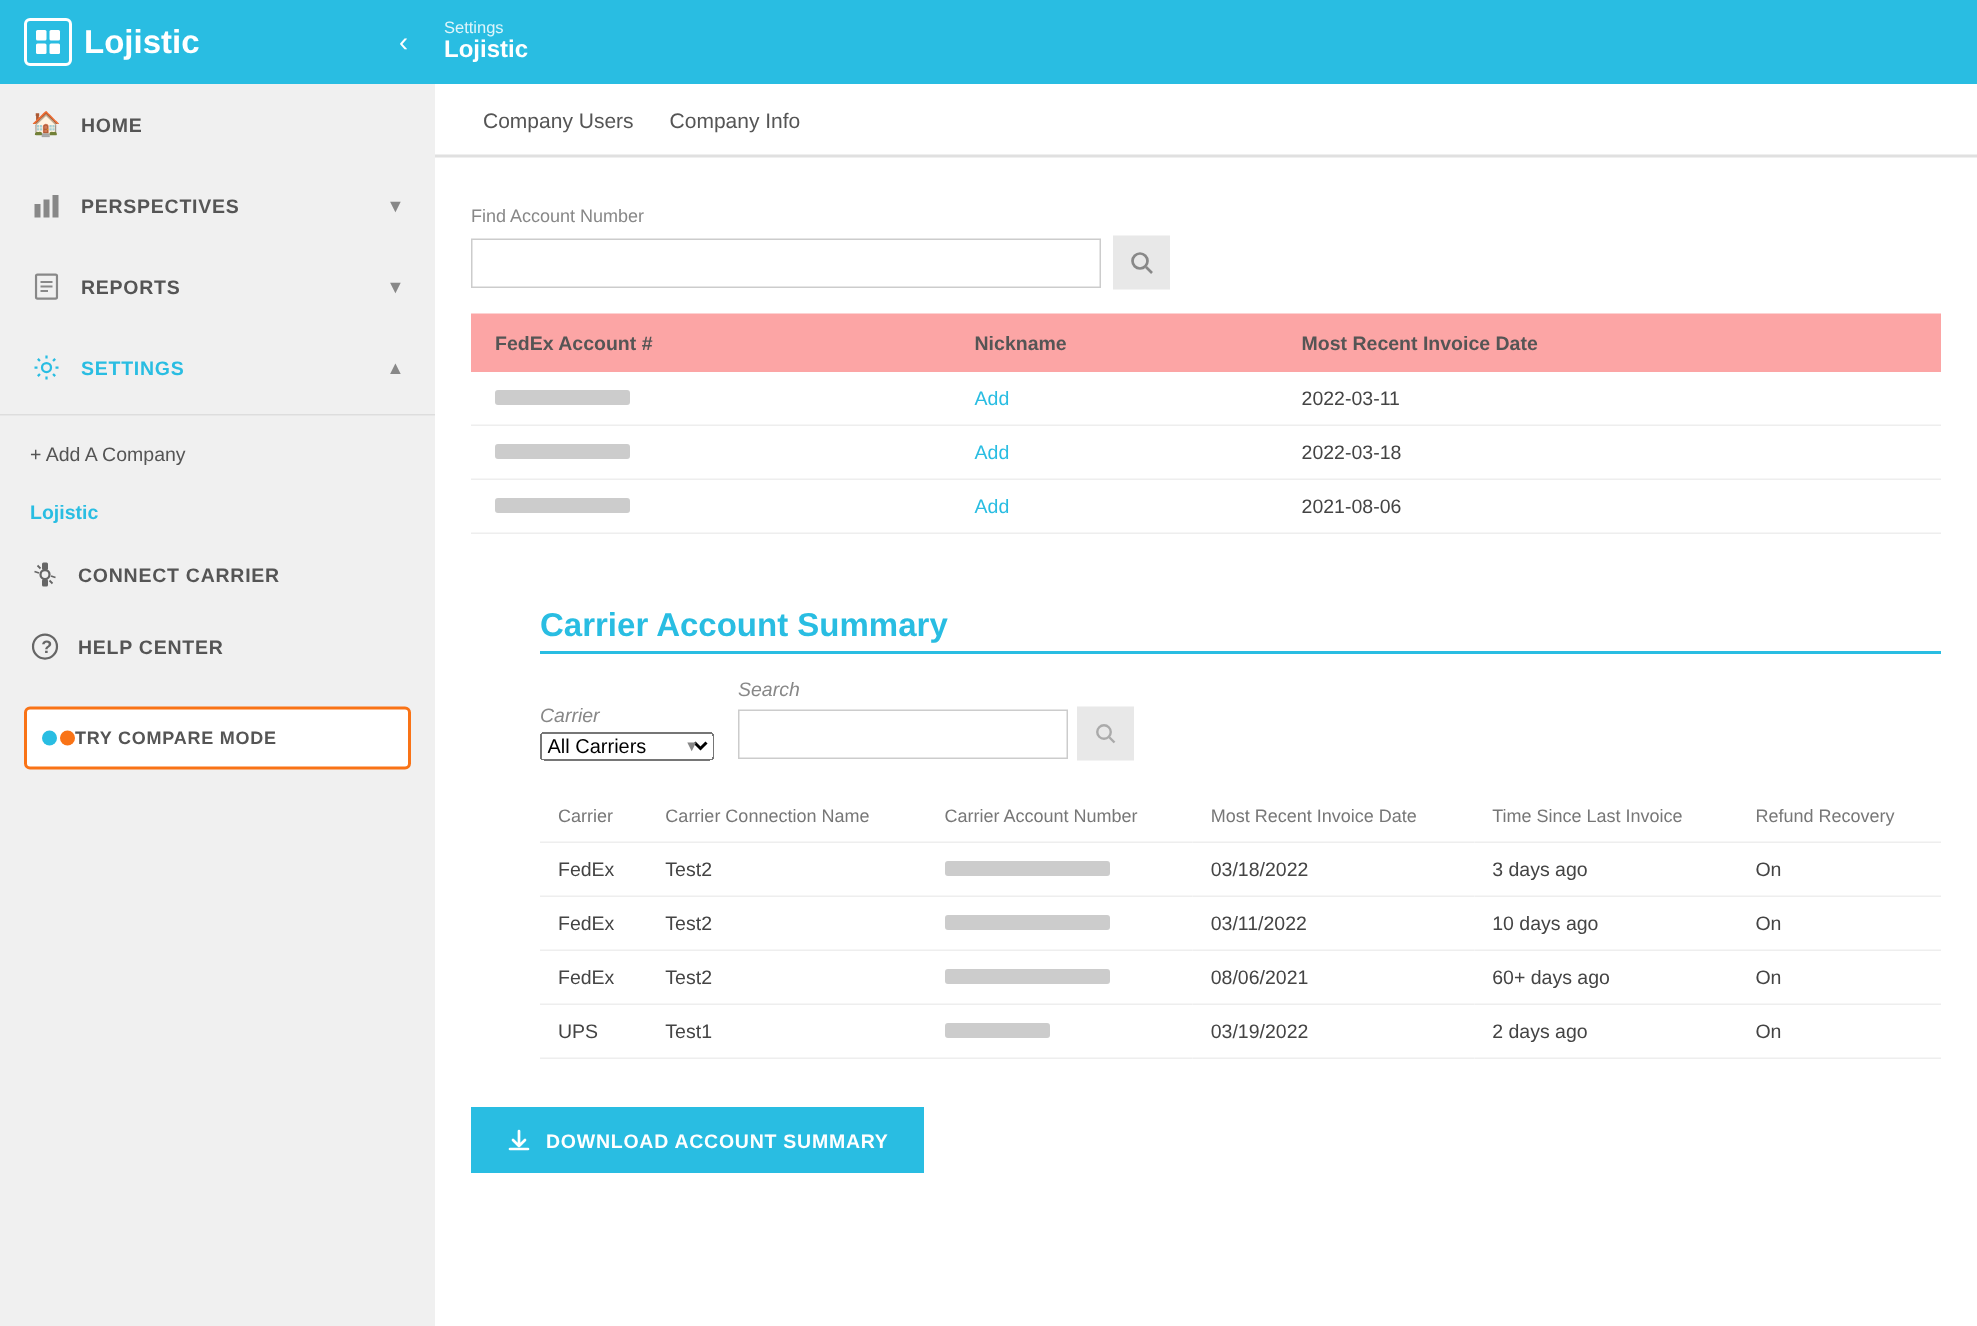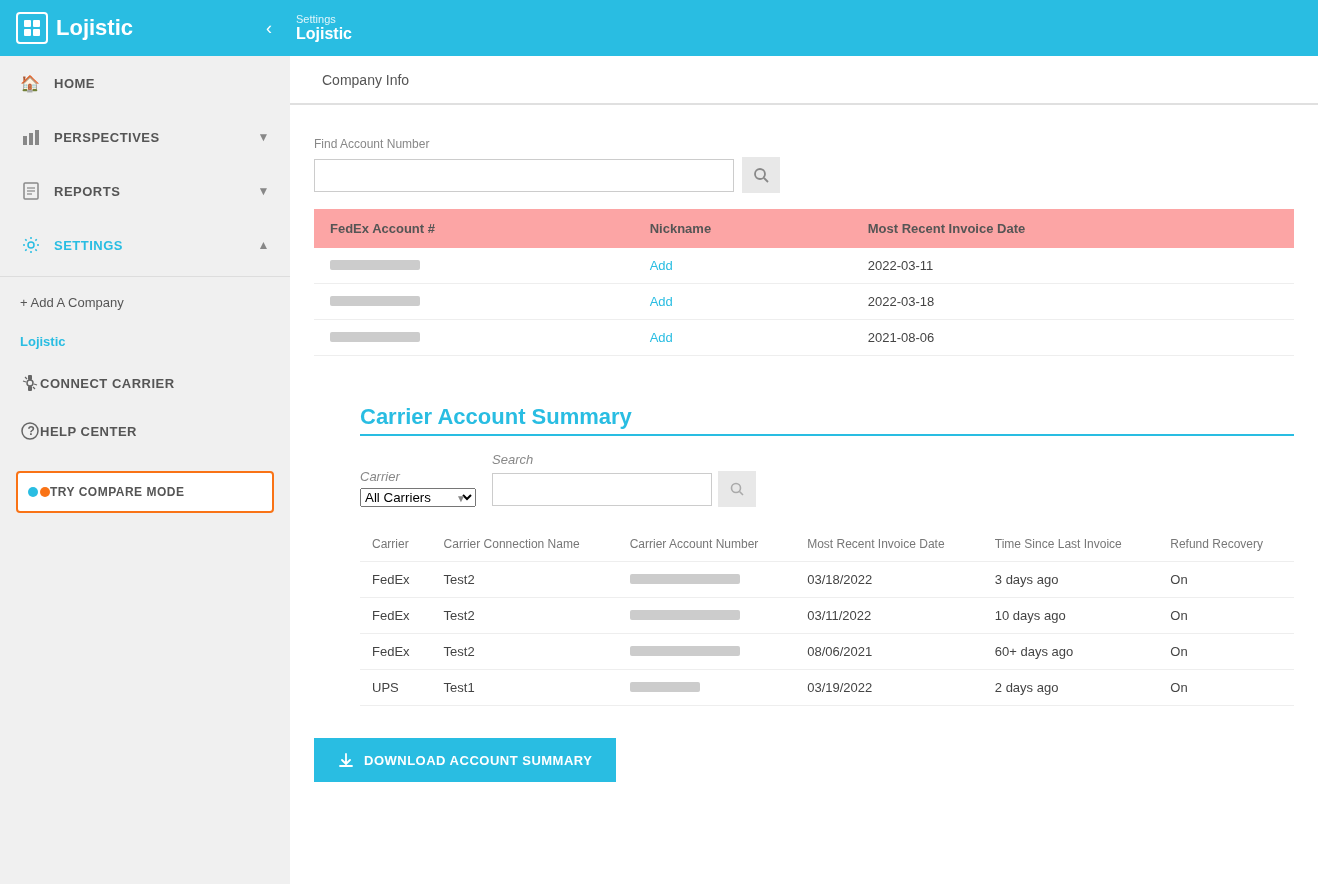--- a/index.html
+++ b/index.html
@@ -107,20 +107,21 @@
     }
     .sidebar-company-name {
       padding: 10px 20px;
       color: #29bde2;
       font-size: 13px;
       font-weight: bold;
     }
     .sidebar-sub-item {
       display: flex;
       align-items: center;
+      gap: 12px;
       padding: 14px 20px;
       cursor: pointer;
       color: #555;
       font-size: 13px;
       font-weight: bold;
       letter-spacing: 0.5px;
     }
     .sidebar-sub-item .sub-icon {
       width: 20px;
       height: 20px;
@@ -486,20 +487,23 @@
         <div class="dot-blue"></div>
         <div class="dot-orange" style="margin-left:2px;"></div>
       </div>
       <span>TRY COMPARE MODE</span>
     </div>
   </div>
 
   <div class="content">
 
     <div class="tabs-bar">
+      <div class="tab-item">
+        <span>Company Users</span>
+      </div>
       <div class="tab-item">
         <span>Company Info</span>
       </div>
     </div>
 
     <div class="carrier-connections-section">
       <div class="find-account-label">Find Account Number</div>
       <div class="find-account-row">
         <input class="find-account-input" type="text" placeholder="" style="">
         <button class="find-account-btn">

